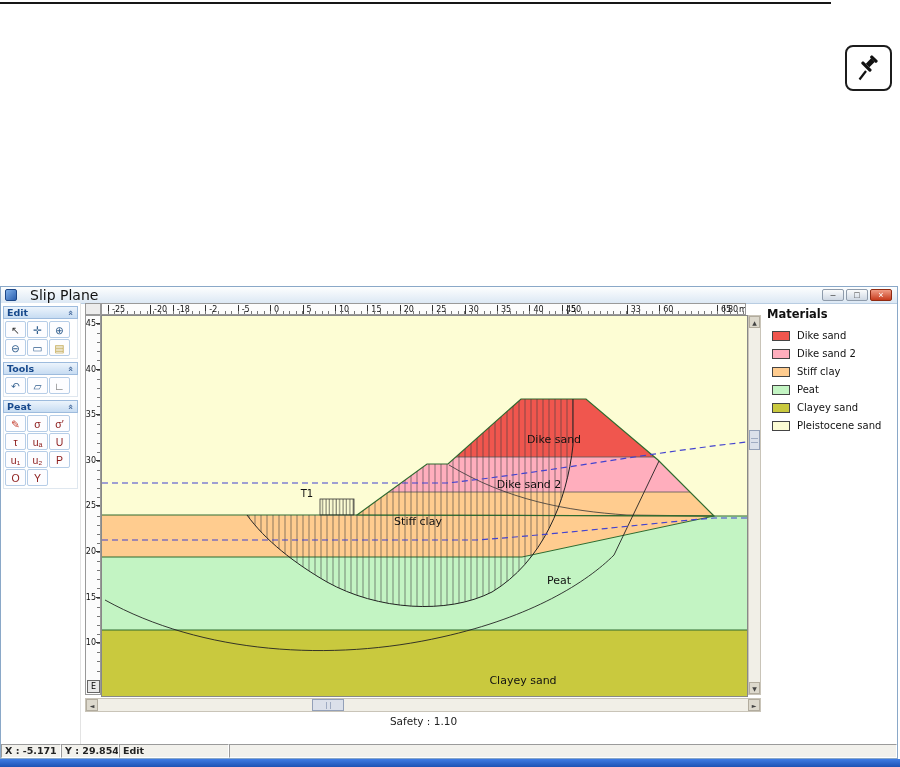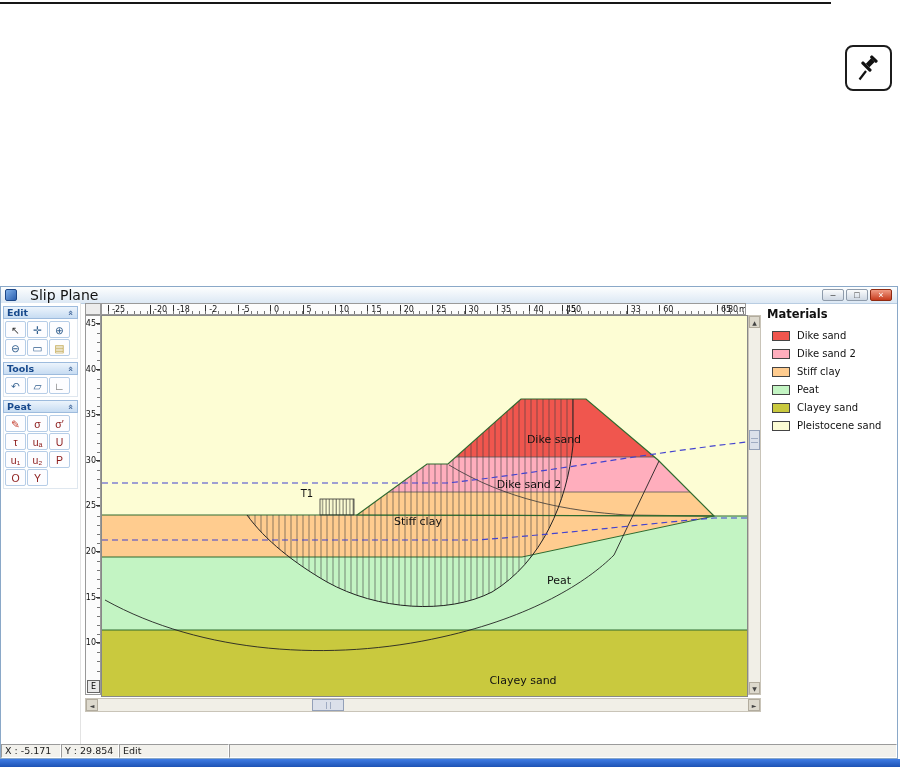--- a/index.html
+++ b/index.html
@@ -60,21 +60,21 @@
           background-image:repeating-linear-gradient(to right,transparent 0 3px,#9fabc2 3px 4px);background-size:10px 7px;background-position:center;background-repeat:no-repeat;}
 
   .safety{position:absolute;left:100px;top:428px;width:645px;text-align:center;font-size:10.5px;color:#222;}
 
   .materials{position:absolute;left:762px;top:16px;width:135px;}
   .mat-title{font-weight:bold;font-size:11.5px;margin:4px 0 9px 4px;color:#111;}
   .leg-item{display:flex;align-items:center;margin:0 0 7px 9px;}
   .swatch{width:18px;height:10px;border:1px solid #444;margin-right:7px;box-sizing:border-box;}
   .leg-label{font-size:10px;color:#111;}
 
-  .statusbar{position:absolute;left:0;bottom:0;right:0;height:14px;background:#f2f1ec;display:flex;}
+  .statusbar{position:absolute;left:0;bottom:0;right:0;height:14px;background:#f2f1ec;display:flex;font-weight:bold;}
   .scell{border:1px solid;border-color:#9b9b9b #ffffff #ffffff #9b9b9b;font-size:9.5px;line-height:11px;padding:0 3px;
          box-sizing:border-box;color:#222;white-space:nowrap;overflow:hidden;}
   .sc1{width:60px;} .sc2{width:58px;} .sc3{width:110px;} .sc4{flex:1;}
 
   .taskbar-strip{position:absolute;left:0;top:759px;width:900px;height:8px;background:linear-gradient(#3f7ce4,#1d52b4);}
 </style>
 </head>
 <body>
 
 <div id="screen">
@@ -245,20 +245,21 @@
       <div class="vthumb"></div>
       <div class="arr" style="bottom:0;">▼</div>
     </div>
 
     <div class="hscroll">
       <div class="arr" style="left:0;">◄</div>
       <div class="hthumb"></div>
       <div class="arr" style="right:0;">►</div>
     </div>
 
+    <div class="safety">Safety : 1.10</div>
 
     <div class="materials">
       <div class="mat-title">Materials</div>
       <div>
           <div class="leg-item">
             <span class="swatch" style="background: rgb(240, 86, 78);"></span>
             <span class="leg-label">Dike sand</span>
           </div>
           <div class="leg-item">
             <span class="swatch" style="background: rgb(255, 174, 189);"></span>

